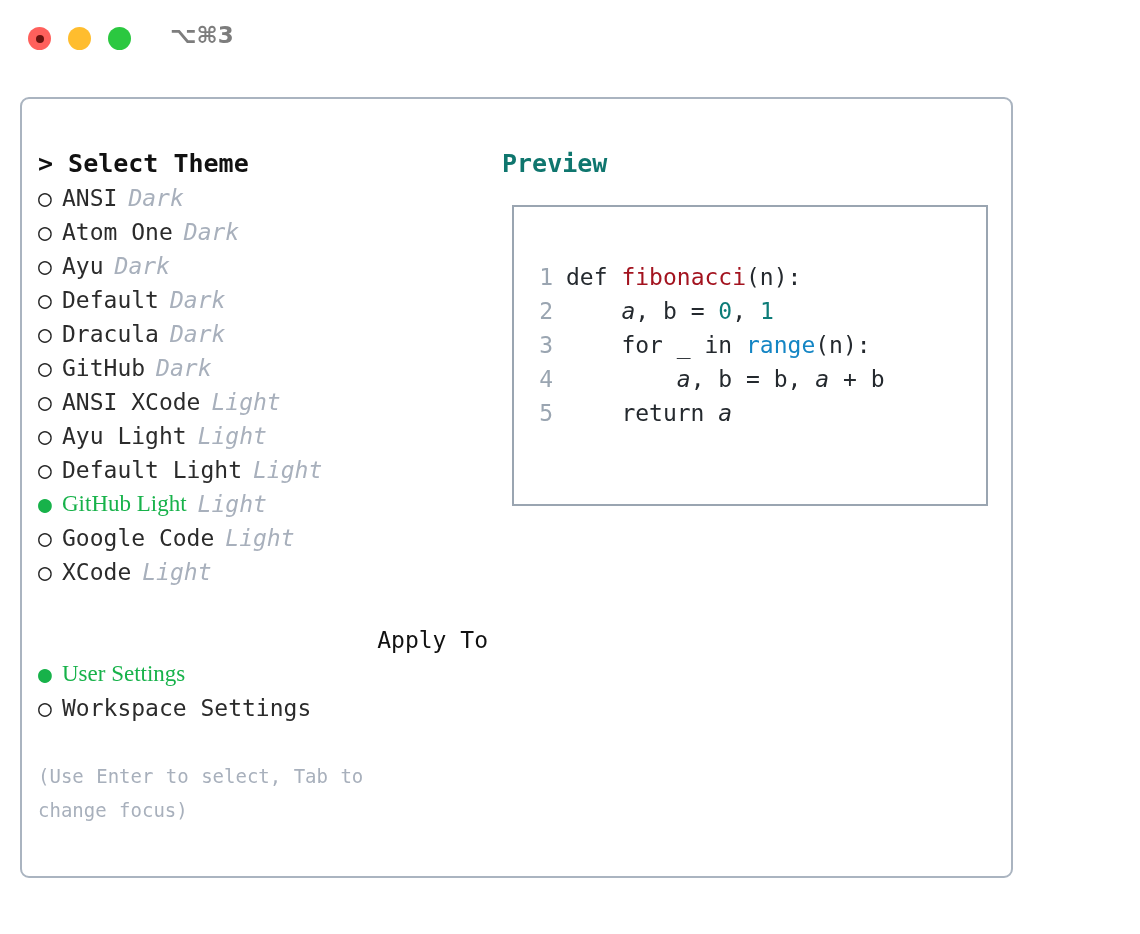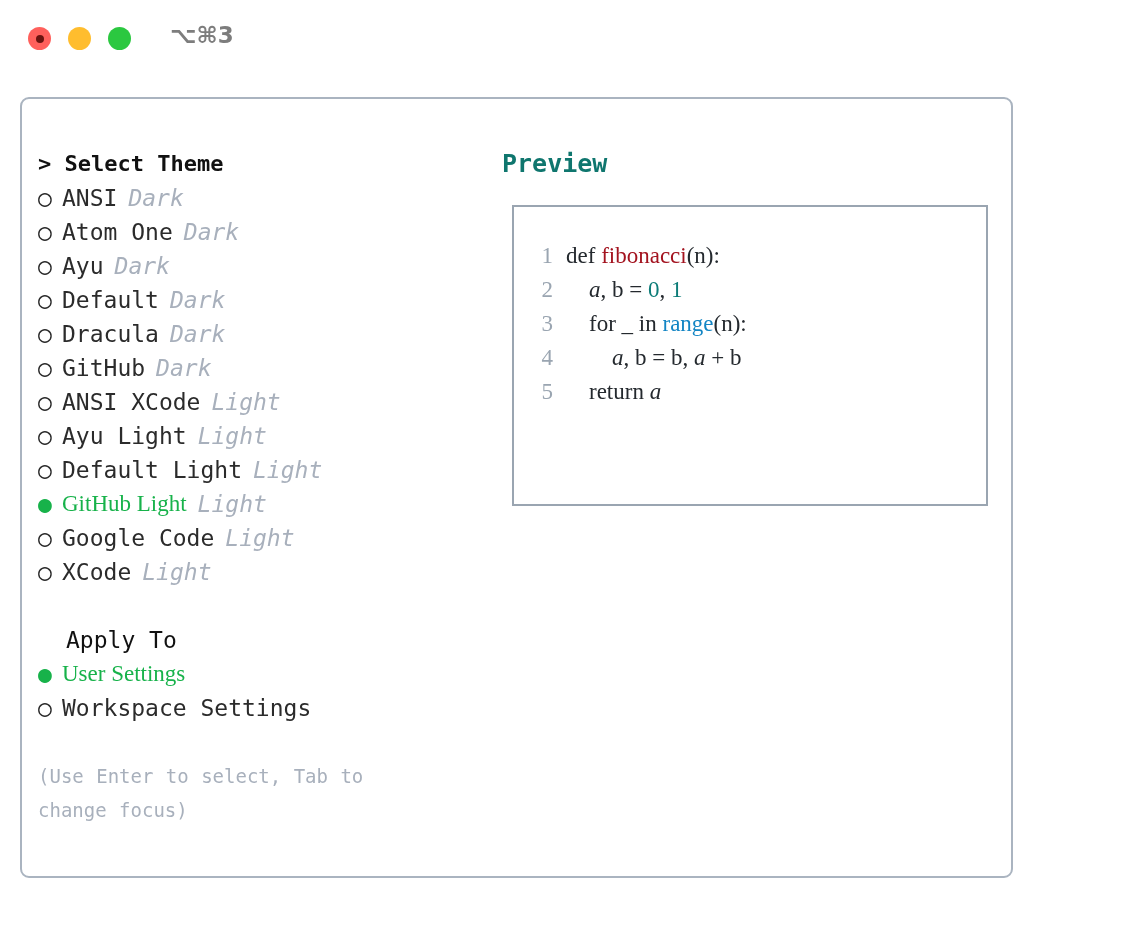--- a/index.html
+++ b/index.html
@@ -71,21 +71,21 @@
   }
 
   
   .left-col {
     position: absolute;
     left: 16px;
     top: 48px;
     width: 450px;
   }
   .section-head {
-    font-size: 22px;
+    font-size: 25px;
     font-weight: bold;
     color: #111111;
     line-height: 34px;
     height: 34px;
     white-space: pre;
   }
   .opt-row {
     height: 34px;
     line-height: 34px;
     font-size: 23px;
@@ -112,20 +112,21 @@
     font-style: italic;
   }
   .spacer-row { height: 34px; }
   .group-head {
     height: 34px;
     line-height: 34px;
     font-size: 23px;
     color: #111111;
     padding-left: 28px;
     white-space: pre;
+    text-align: right;
   }
   .hint {
     margin-top: 34px;
     font-size: 19px;
     line-height: 34px;
     color: #a8b0bc;
     width: 400px;
     word-spacing: 1px;
   }
 
@@ -147,22 +148,21 @@
     left: 10px;
     top: 58px;
     width: 476px;
     height: 301px;
     border: 2px solid #9aa5b1;
     box-sizing: border-box;
     background: #ffffff;
     overflow: hidden;
   }
   .code-inner {
-    padding: 32px 0 0 13px;
-    font-family: Liberation Serif, serif;
+    padding: 53px 0 0 13px;
   }
   .code-line {
     height: 34px;
     line-height: 34px;
     font-size: 23px;
     white-space: pre;
     color: #24292e;
   }
   .lineno {
     display: inline-block;

